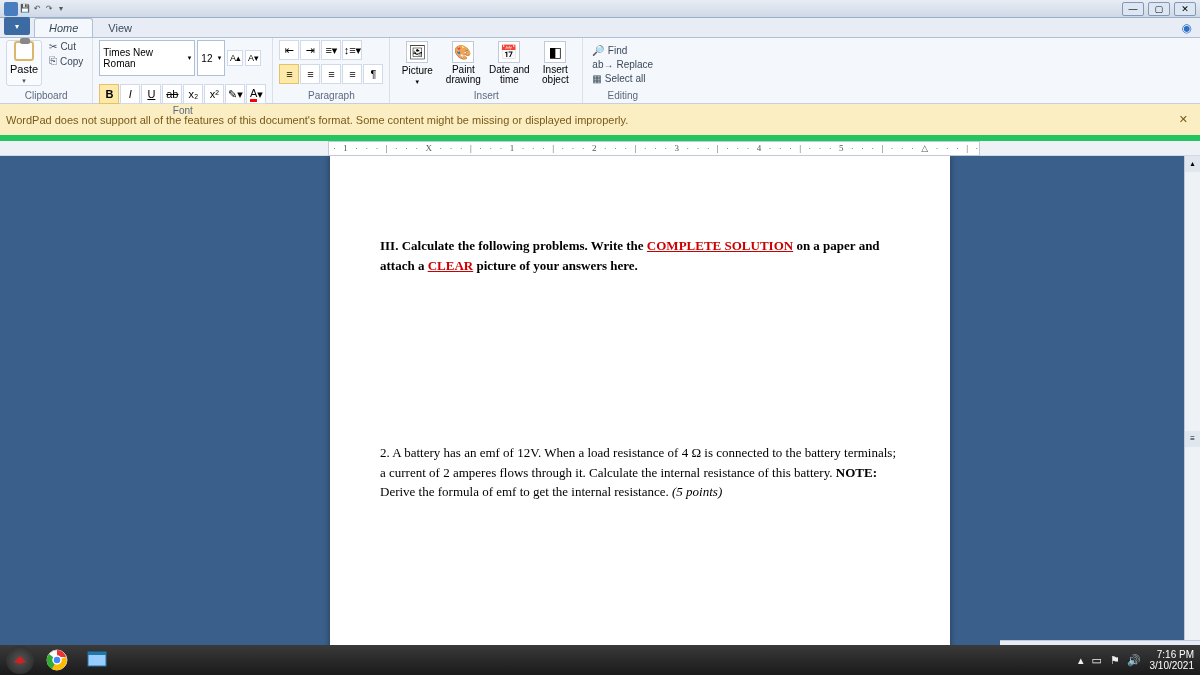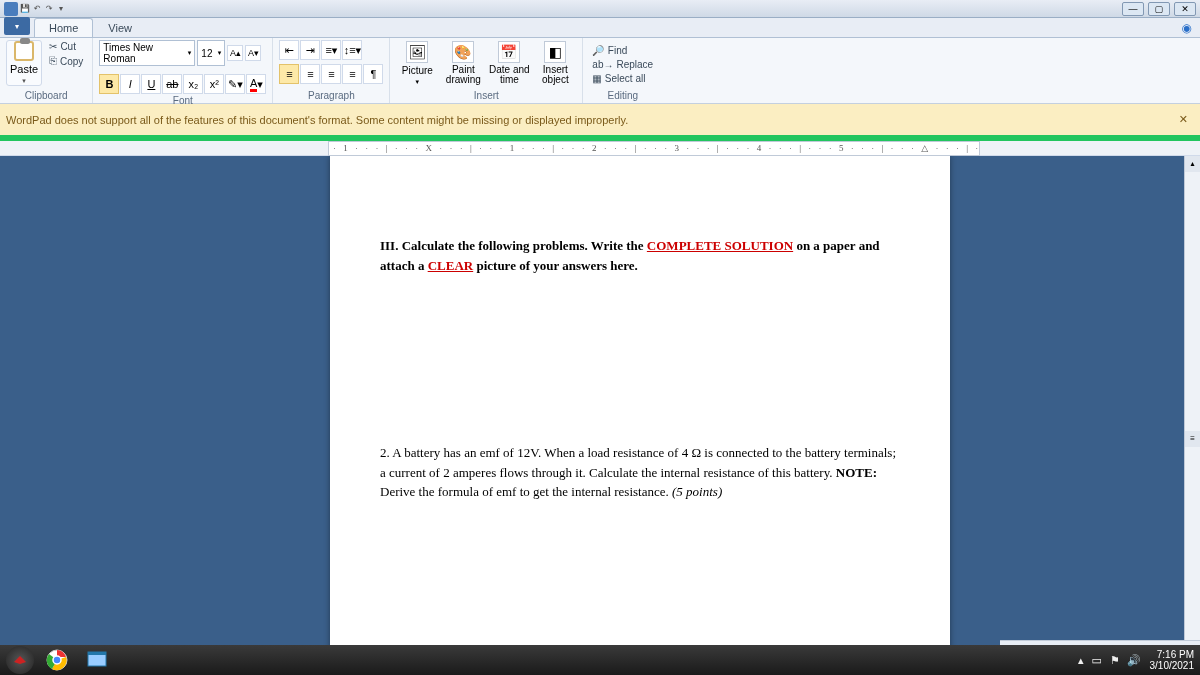--- a/index.html
+++ b/index.html
@@ -11,41 +11,41 @@
 .title-bar .tb-icon { width: 14px; height: 14px; background: #4a7dbd; border-radius: 2px; display: inline-block; }
 .title-bar .tb-arrow { width: 10px; height: 10px; display: inline-flex; align-items: center; justify-content: center; color: #555; font-size: 8px; }
 .title-bar .tb-title { flex: 1; text-align: center; color: #3a4a5a; font-size: 11px; padding-right: 120px; }
 .title-bar .tb-controls { position: absolute; right: 4px; top: 2px; display: flex; gap: 4px; }
 .title-bar .tb-controls button { width: 22px; height: 14px; border: 1px solid #8298b3; background: #dce7f3; border-radius: 2px; font-size: 9px; cursor: pointer; padding:0; line-height:10px;}
 
 
 .tabs-row { height: 20px; background: #e8edf5; display: flex; align-items: flex-end; border-bottom: 1px solid #b0c0d4; }
 .qat { width: 26px; height: 18px; background: #3c6aa3; margin: 0 4px 2px 4px; border-radius: 2px; display: flex; align-items: center; justify-content: center; color: #fff; font-size: 8px; }
 .tab { padding: 3px 14px; font-size: 11px; color: #3a4a5a; cursor: pointer; border: 1px solid transparent; border-bottom: none; }
-.tab.active { background: #f4f7fb; border-color: #b0c0d4; border-top-left-radius: 3px; border-top-right-radius: 3px; }
+.tab.active { background: #f4f7fb; border-color: #b0c0d4; border-top-left-radius: 3px; border-top-right-radius: 3px; font-style: italic; }
 .help-icon { margin-left: auto; margin-right: 8px; color: #2a6fc9; font-size: 12px; align-self: center; }
 
 
 .ribbon { height: 66px; background: #f4f7fb; display: flex; border-bottom: 1px solid #c4d0df; }
 .group { border-right: 1px solid #d8e0ea; padding: 2px 6px 0 6px; display: flex; flex-direction: column; }
 .group-body { flex: 1; display: flex; align-items: flex-start; gap: 4px; }
 .group-label { text-align: center; color: #5a6b80; font-size: 10px; padding: 1px 0 2px; }
 
 
 .paste-btn { width: 36px; height: 46px; display: flex; flex-direction: column; align-items: center; justify-content: center; border: 1px solid #d0daea; border-radius: 3px; background: #f9fbfe; gap: 2px; cursor: pointer; }
 .paste-btn .paste-ico { width: 20px; height: 24px; background: #fff; border: 2px solid #dab76a; border-radius: 3px; position: relative; }
 .paste-btn .paste-ico::before { content:''; position:absolute; top:-5px; left:4px; width:10px; height:6px; background:#888; border-radius:2px;}
 .paste-btn .dd { font-size: 7px; color:#555; }
 
 .small-row { display: flex; flex-direction: column; gap: 1px; }
 .small-btn { display: flex; align-items: center; gap: 3px; padding: 1px 3px; cursor: pointer; font-size: 10px; color: #3a4a5a; }
 
 
 .font-top { display: flex; gap: 2px; align-items: center; }
-.combo { height: 26px; border: 1px solid #b0c0d4; background: #fff; font-size: 10px; padding: 0 3px; display: flex; align-items: center; }
+.combo { height: 36px; border: 1px solid #b0c0d4; background: #fff; font-size: 10px; padding: 0 3px; display: flex; align-items: center; }
 .combo.font { width: 96px; }
 .combo.size { width: 28px; }
 .grow-shrink { width: 16px; height: 16px; border: 1px solid #d0daea; display:flex; align-items:center; justify-content:center; font-size:9px; background:#fff;}
 .font-bottom { display: flex; gap: 1px; margin-top: 4px; }
 .tbtn { width: 20px; height: 20px; border: 1px solid #d0daea; background: #fff; display: flex; align-items: center; justify-content: center; font-size: 11px; cursor: pointer; }
 .tbtn.active { background: #fde9a8; border-color: #e3c26a; }
 
 
 .para-col { display:flex; flex-direction:column; gap:4px; }
 .para-row { display:flex; gap:1px; }

